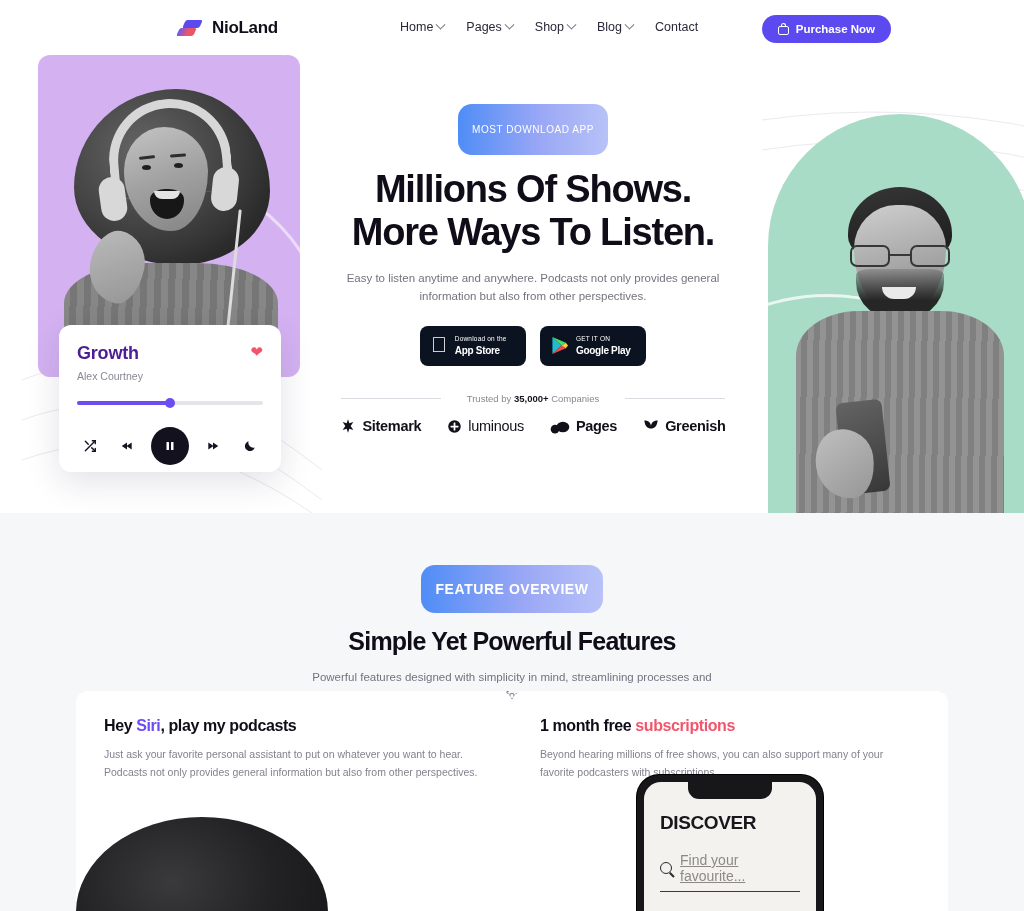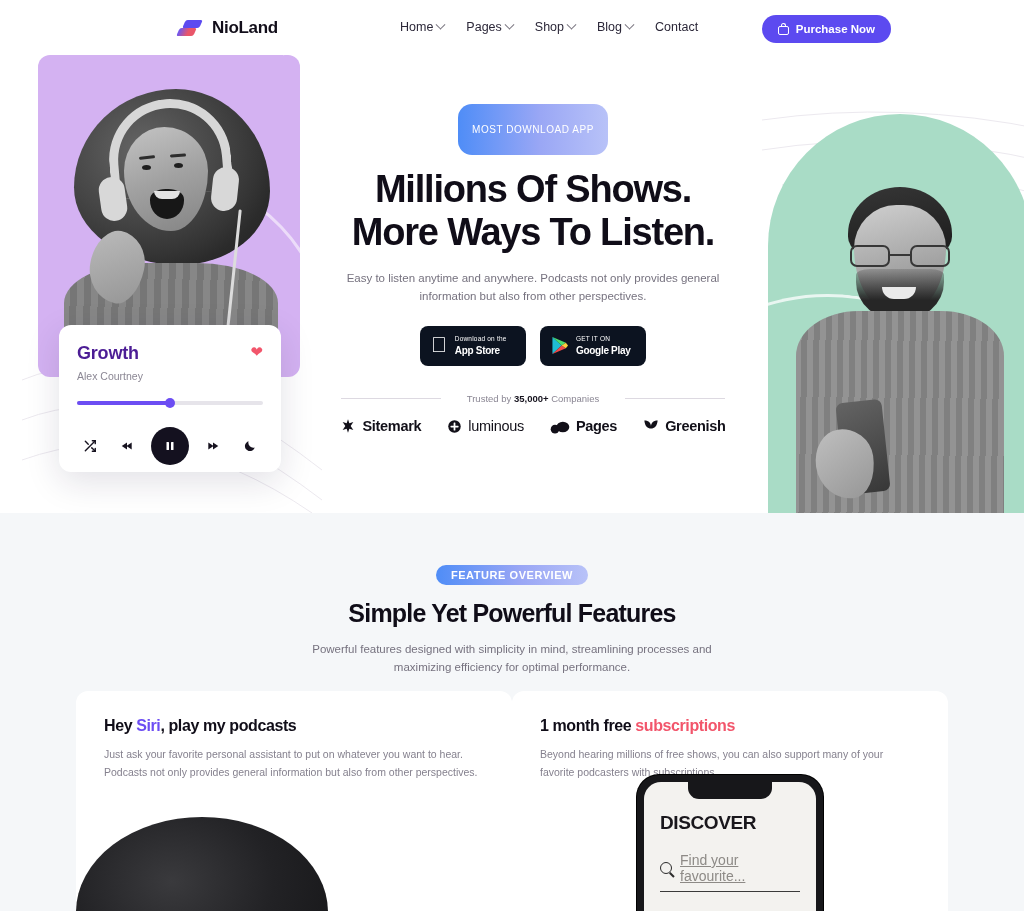--- a/index.html
+++ b/index.html
@@ -212,23 +212,23 @@
   .man .hand {
     position:absolute; left: 20px; top: 246px; width: 58px; height: 70px;
     background: linear-gradient(150deg,#c6bdc1,#9d9499); border-radius: 46% 54% 42% 58% / 48% 44% 56% 52%;
     transform: rotate(-8deg);
   }
 
   
   .features { position:absolute; top: 513px; left:0; width: 1024px; height: 398px; background:#f5f7f9; }
   .feat-head { text-align:center; padding-top: 52px; }
   .feat-pill {
-    display:inline-block; padding: 4px 15px; border-radius: 14px;
+    display:inline-block; padding: 16px 15px; border-radius: 14px;
     background: linear-gradient(90deg,#4f8df7 0%, #99a6f5 55%, #b8c2f8 100%);
-    color:#fff; font-size: 11px; font-weight:700; letter-spacing:.55px;
+    color:#fff; font-size: 14px; font-weight:700; letter-spacing:.55px;
   }
   .feat-title { margin-top: 14px; font-size: 25px; font-weight:700; letter-spacing:-.8px; color:#100d18; }
   .feat-sub { margin: 12px auto 0; width: 420px; font-size: 11.5px; line-height:1.6; color:#76727f; }
 
   .cards { position:absolute; top: 691px; left: 0; width: 1024px; display:flex; padding: 0 76px; }
   .card {
     position: relative; flex: 1; background:#fff; border-radius: 12px 12px 0 0;
     padding: 26px 28px 0 28px; height: 220px; overflow:hidden;
   }
   .card-title { font-size: 16px; font-weight: 700; letter-spacing:-.4px; color:#100d18; }

